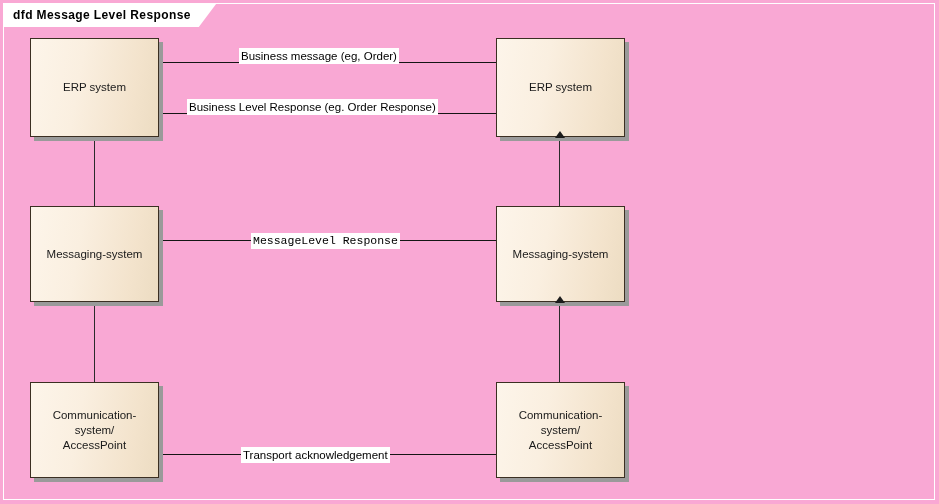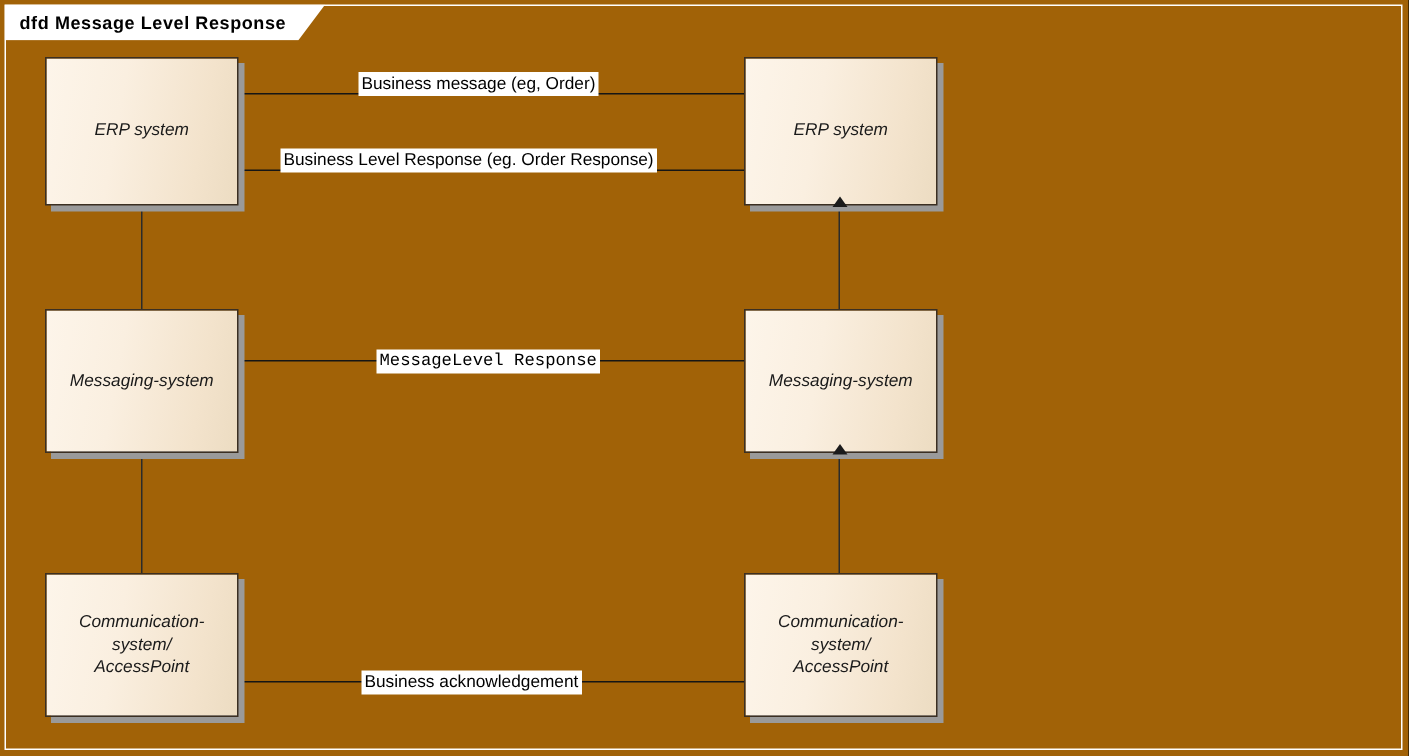--- a/index.html
+++ b/index.html
@@ -7,21 +7,21 @@
     padding: 0;
     background: #000000;
   }
   body {
     font-family: "Liberation Sans", sans-serif;
   }
   #canvas {
     position: relative;
     width: 939px;
     height: 504px;
-    background: #a16207;
+    background: #f9a8d4;
     overflow: hidden;
   }
 
   
   .frame {
     position: absolute;
     left: 3px;
     top: 3px;
     width: 932px;
     height: 497px;
@@ -69,21 +69,20 @@
     position: absolute;
     background: #9a9a9a;
     z-index: 2;
   }
   .node-label {
     display: block;
     width: 100%;
     padding: 0 12px;
     box-sizing: border-box;
     white-space: pre-line;
-    font-style: italic;
   }
 
   
   .lifeline {
     position: absolute;
     width: 1px;
     background: #2b2b2b;
     z-index: 1;
   }
 
@@ -172,15 +171,15 @@
 system/
 AccessPoint</span>
   </div>
 
   <div class="msg-label" style="left:187px; top:99px;">Business Level Response (eg. Order Response)</div>
 
   <div class="msg-label" style="left:239px; top:48px;">Business message (eg, Order)</div>
 
   <div class="msg-label" style="left:251px; top:233px;font-family:Liberation Mono, monospace;">MessageLevel Response</div>
 
-  <div class="msg-label" style="left:241px; top:447px;">Business acknowledgement</div>
+  <div class="msg-label" style="left:241px; top:447px;">Transport acknowledgement</div>
 
 </div>
 
 </body></html>

